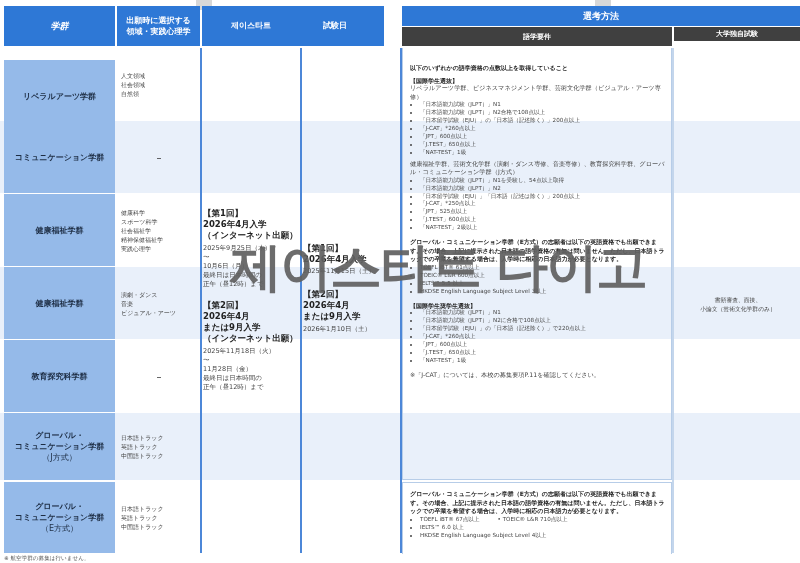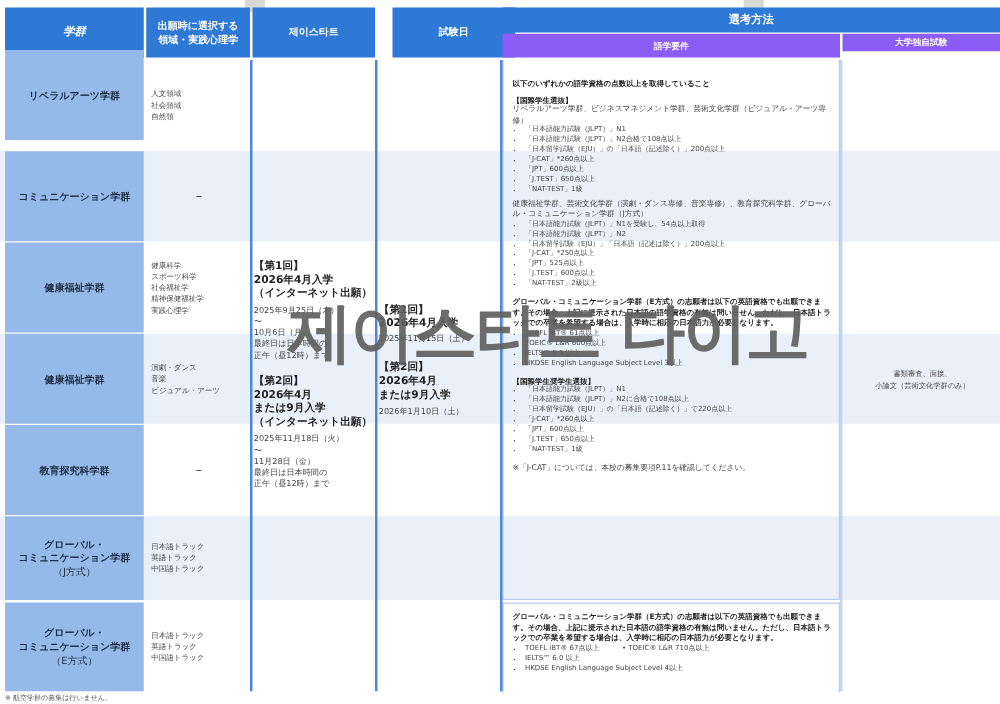--- a/index.html
+++ b/index.html
@@ -8,21 +8,21 @@
     background: #ffffff;
     font-family: "DejaVu Sans", "Liberation Sans", sans-serif;
     color: #333;
   }
   .abs { position: absolute; box-sizing: border-box; }
   .hdr {
     background: #2E78D6; color: #fff; font-weight: bold;
     display: flex; align-items: center; justify-content: center; text-align: center;
     font-size: 9px; line-height: 12px;
   }
-  .subhdr { background: #8b5cf6; color: #fff; font-size: 7px; font-weight: bold;
+  .subhdr { background: #404040; color: #fff; font-size: 7px; font-weight: bold;
     display: flex; align-items: center; justify-content: center; }
   .band { left: 0; width: 800px; }
   .band.white { background: #ffffff; }
   .band.tint { background: #E9F0FA; }
   .grp {
     left: 4px; width: 111px; background: #95BAE9; color: #1d2d44;
     font-weight: bold; font-size: 8px; line-height: 11px;
     display: flex; align-items: center; justify-content: center; text-align: center;
     flex-direction: column;
   }
@@ -59,42 +59,42 @@
 
 <div class="abs topgray"></div>
 <div class="abs topgray2"></div>
 
 <div class="abs hdr" style="left:4px;top:6px;width:111px;height:40px;font-style:italic;">
     <span>学群</span>
   </div>
 <div class="abs hdr" style="left:117px;top:6px;width:83px;height:40px;white-space:pre-line;font-size:8px;line-height:11px;">出願時に選択する
 領域・実践心理学</div>
 <div class="abs hdr" style="left:202px;top:6px;width:98px;height:40px;font-size:8px;">제이스타트</div>
-<div class="abs hdr" style="left:314px;top:6px;width:98px;height:40px;font-size:8px;">試験日</div>
+<div class="abs hdr" style="left:286px;top:6px;width:98px;height:40px;font-size:8px;">試験日</div>
 <div class="abs hdr" style="left:402px;top:6px;width:398px;height:20px;">選考方法</div>
 <div class="abs subhdr" style="left:402px;top:27px;width:270px;height:19px;">語学要件</div>
 <div class="abs subhdr" style="left:674px;top:27px;width:126px;height:14px;">大学独自試験</div>
 
 <div class="abs band white" style="top:48px;height:72px;"></div>
 <div class="abs band tint" style="top:121px;height:72px;"></div>
 <div class="abs band white" style="top:194px;height:72px;"></div>
 <div class="abs band tint" style="top:267px;height:72px;"></div>
 <div class="abs band white" style="top:340px;height:72px;"></div>
 <div class="abs band tint" style="top:413px;height:67px;"></div>
 <div class="abs band white" style="top:482px;height:71px;"></div>
 
 <div class="abs" style="left:402px;top:48px;width:270px;height:432px;border:1.5px solid #B7CDE8;border-top:none;"></div>
 <div class="abs" style="left:402px;top:482px;width:270px;height:72px;border:1.5px solid #B7CDE8;border-bottom:none;"></div>
 
 <div class="abs vline" style="left:200px;top:48px;height:505px;"></div>
 <div class="abs vline" style="left:300px;top:48px;height:505px;"></div>
 <div class="abs vline" style="left:400px;top:48px;height:505px;"></div>
 <div class="abs vline light" style="left:672px;top:48px;height:505px;"></div>
 
-<div class="abs grp" style="top:40px;height:72px;">
+<div class="abs grp" style="top:60px;height:72px;">
     <span>リベラルアーツ学群</span>
   </div>
 <div class="abs grp" style="top:121px;height:72px;">
     <span>コミュニケーション学群</span>
   </div>
 <div class="abs grp" style="top:194px;height:72px;">
     <span>健康福祉学群</span>
   </div>
 <div class="abs grp" style="top:267px;height:72px;">
     <span>健康福祉学群</span>

